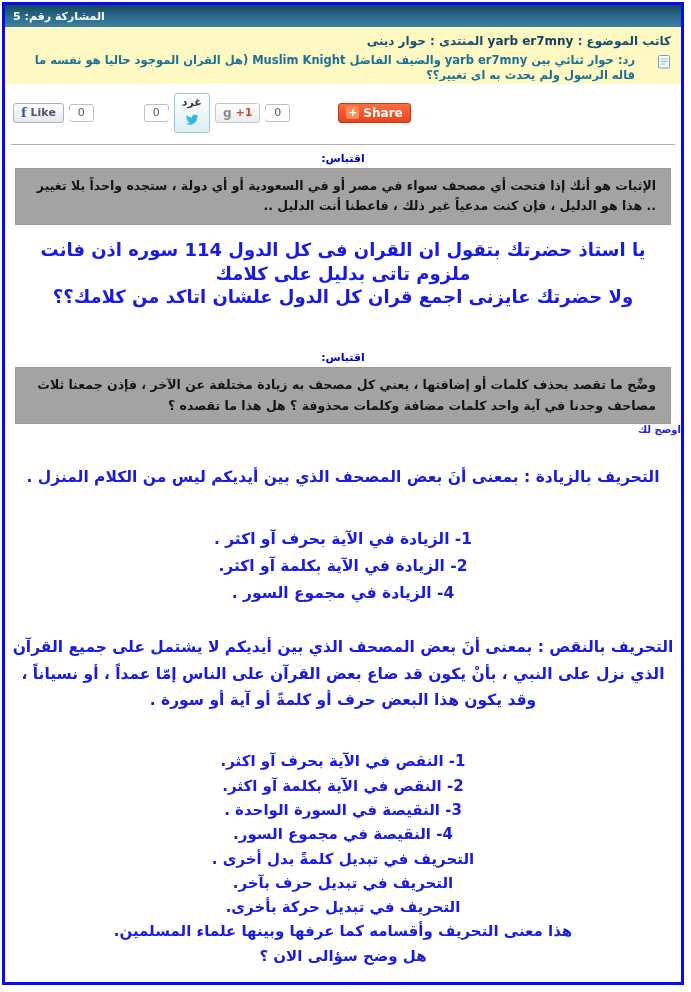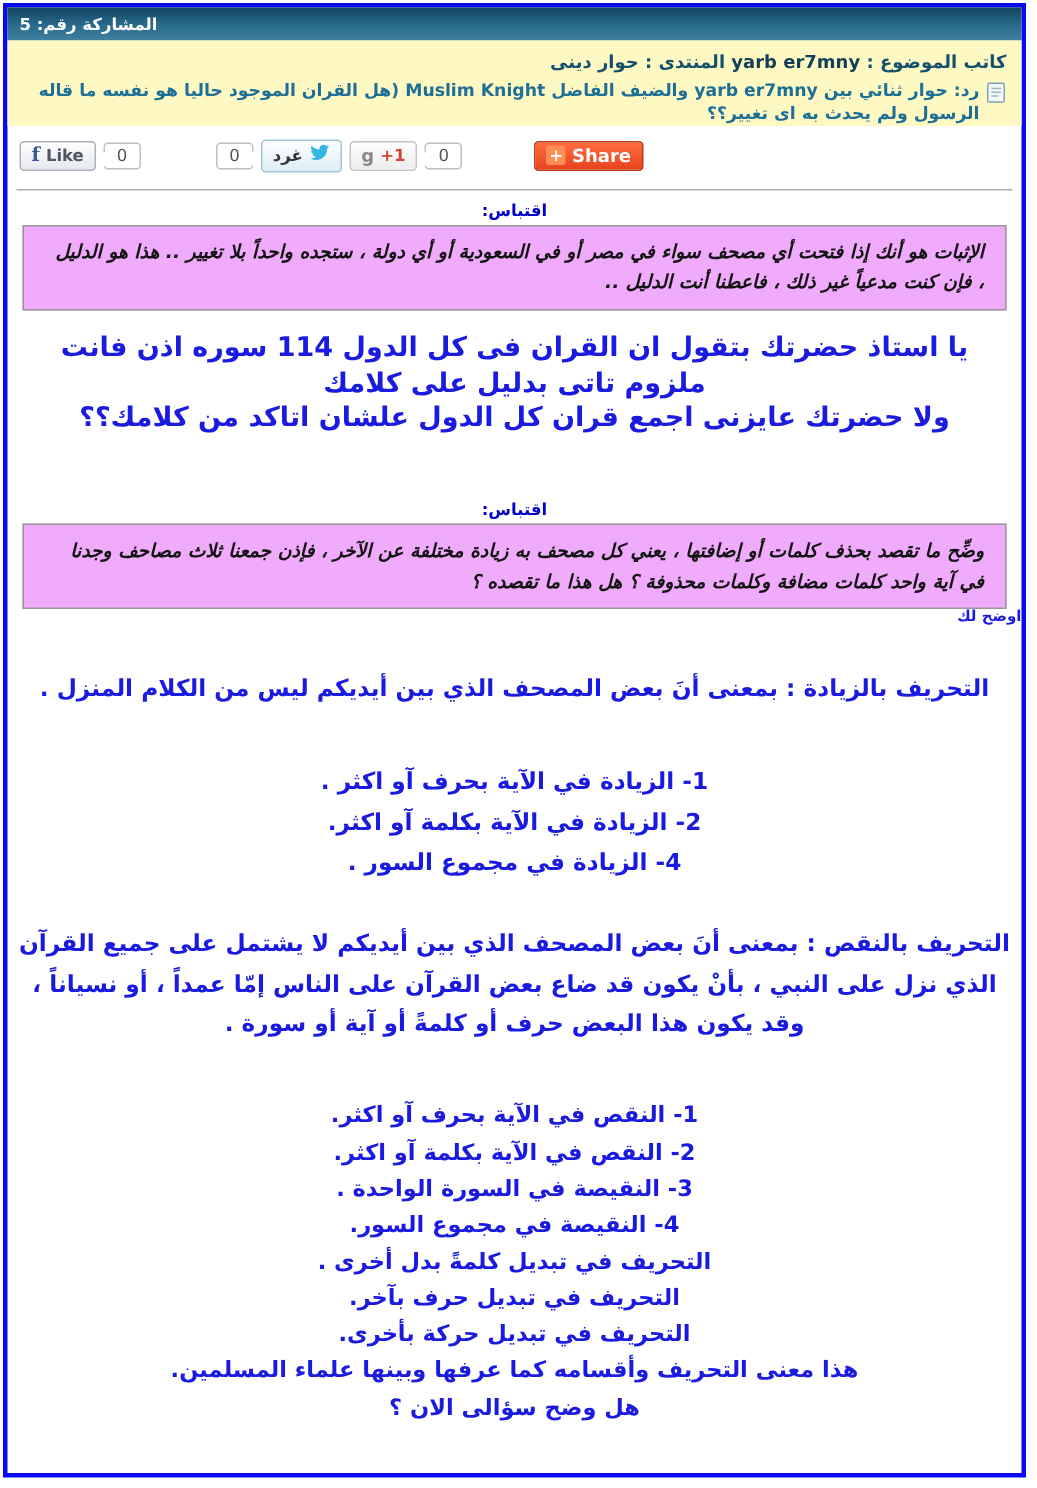--- a/index.html
+++ b/index.html
@@ -9,47 +9,47 @@
          border:3px solid #0a0af2;background:#ffffff;direction:rtl;box-sizing:border-box;}
   
   .post-bar{height:22px;background:linear-gradient(to bottom,#14455e 0%,#2a6c8d 55%,#3f7f9f 100%);
             display:flex;align-items:center;direction:ltr;padding:0 8px;}
   .post-bar .bar-text{color:#ffffff;font-size:11px;font-weight:bold;direction:rtl;}
   
   .post-header{padding:7px 10px 0 10px;background:#fef9c3;}
   .meta-line{font-size:12px;font-weight:bold;color:#16506f;text-align:right;line-height:1.3;}
   .meta-line .latin{color:#123f57;}
   .title-line{margin-top:3px;font-size:11.5px;font-weight:bold;color:#1d6f96;text-align:right;
-              display:flex;align-items:flex-start;gap:5px;line-height:1.35;}
+              display:flex;align-items:flex-start;gap:23px;line-height:1.35;}
   .post-icon{flex:0 0 auto;margin-top:1px;}
   
   .social-row{direction:ltr;display:flex;align-items:center;padding:9px 8px 7px 8px;gap:5px;}
   .btn{display:inline-flex;align-items:center;gap:4px;font-size:11px;font-weight:bold;
        padding:2px 7px;border-radius:3px;cursor:pointer;line-height:14px;}
   .fb-like{background:linear-gradient(#fefefe,#e7e9ee);border:1px solid #aab0bc;color:#4e5665;}
   .fb-f{color:#3a5795;font-family:"DejaVu Serif",serif;font-size:13px;font-weight:bold;line-height:12px;}
   .bubble{background:#ffffff;border:1px solid #c0c0c0;border-radius:3px;padding:1px 8px;
           font-size:11px;color:#555;position:relative;line-height:14px;}
   .bubble.tail-left::before{content:"";position:absolute;left:-5px;top:5px;border:5px solid transparent;
           border-left:0;border-right:5px solid #ffffff;}
   .bubble.tail-right::after{content:"";position:absolute;right:-5px;top:5px;border:5px solid transparent;
           border-right:0;border-left:5px solid #ffffff;}
-  .tweet-btn{background:linear-gradient(#ffffff,#dceef5);border:1px solid #9fc4d4;color:#333;}
+  .tweet-btn{background:linear-gradient(#ffffff,#dceef5);border:1px solid #9fc4d4;color:#333;flex-direction:column;}
   .gplus-btn{background:linear-gradient(#ffffff,#ededed);border:1px solid #c6c6c6;color:#d04533;}
   .gplus-g{color:#8a8a8a;font-size:12px;}
   .share-btn{background:linear-gradient(#fe6d3f,#e8431f);border:1px solid #c23a16;color:#fff;font-size:12px;}
   .share-plus{display:inline-flex;align-items:center;justify-content:center;width:13px;height:13px;
           background:#ff8c55;border-radius:2px;color:#fff;font-size:11px;font-weight:bold;line-height:13px;}
   .gap-sm{width:40px;} .gap-md{width:38px;}
   
   .divider{height:1px;background:#aeaeae;margin:4px 6px 0 6px;}
   
   .quote-label{font-size:11px;font-weight:bold;color:#0000c8;text-align:center;margin:7px 0 3px 0;}
-  .quote-box{margin:0 10px;border:1px solid #989898;background:#f0abfc;padding:7px 14px;
-             font-size:12.5px;font-weight:bold;color:#141414;line-height:1.65;text-align:right;font-style:italic;}
+  .quote-box{margin:0 10px;border:1px solid #989898;background:#a3a3a3;padding:7px 14px;
+             font-size:12.5px;font-weight:bold;color:#141414;line-height:1.65;text-align:right;}
   
   .reply-big{margin:13px 8px 0 8px;color:#1a1ae0;font-weight:bold;font-size:18px;
              line-height:1.32;text-align:center;}
   .q2-label{margin-top:42px;}
   .blue{color:#1a1ae0;font-weight:bold;text-align:center;}
   .clarify{font-size:10px;text-align:right;}
   .intro1{margin-top:33px;font-size:15.5px;}
   .list-block{margin-top:40px;font-size:15.5px;line-height:1.72;}
   .intro2{margin-top:28px;font-size:15.5px;line-height:1.7;padding:0 4px;}
   .list-block2{margin-top:36px;font-size:15px;line-height:1.62;}

